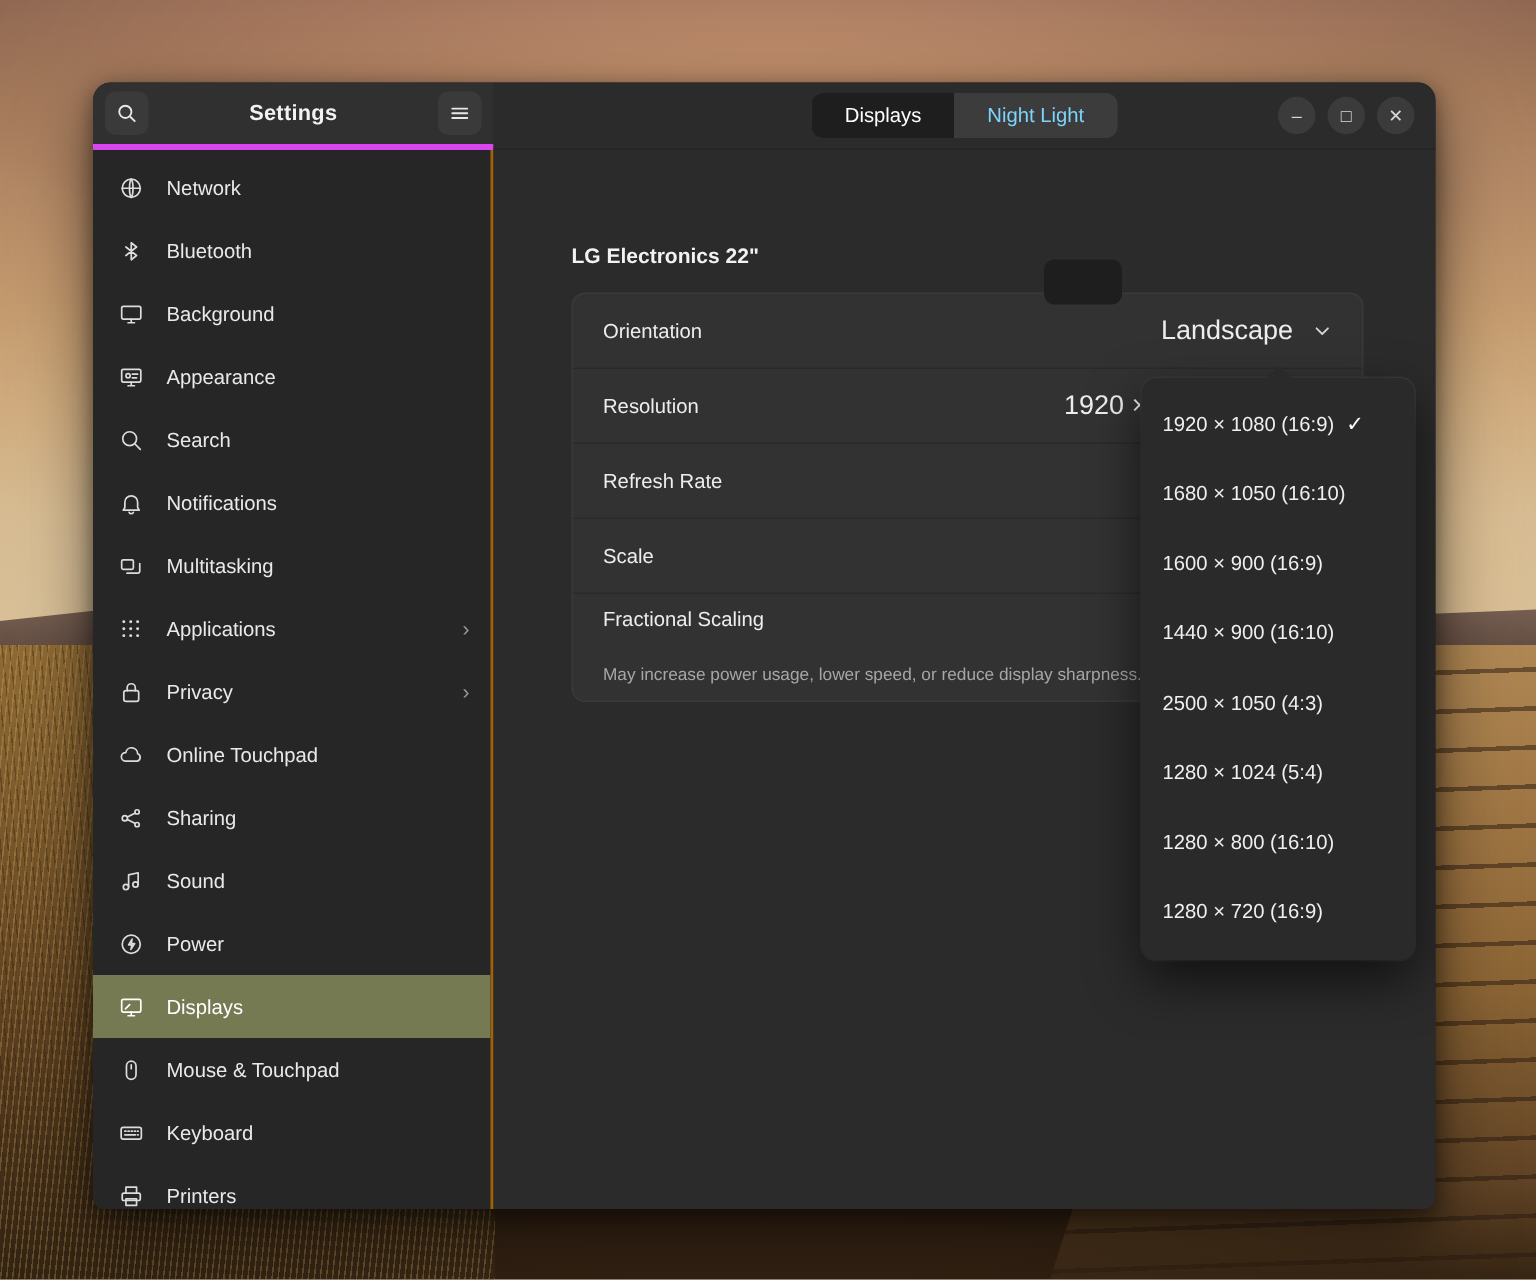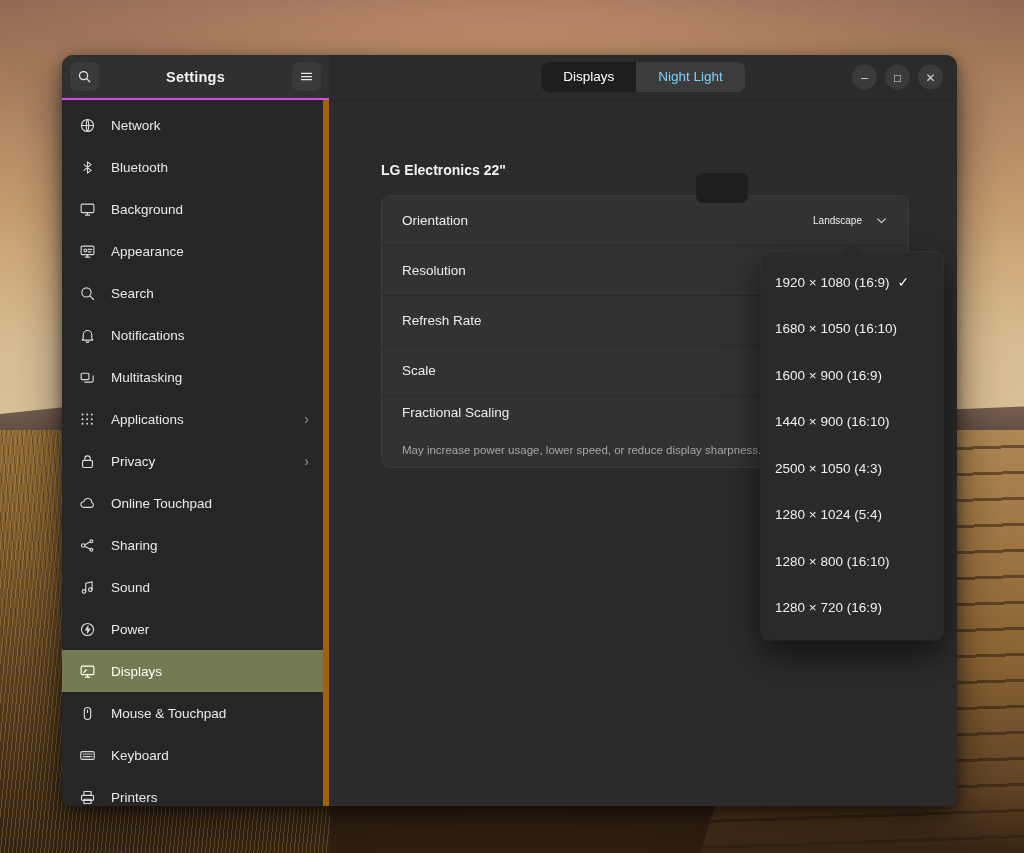--- a/index.html
+++ b/index.html
@@ -92,21 +92,21 @@
     flex: 0 0 auto;
     background: #2b2b2b;
   }
   .titlebar-left {
     width: 267px;
     background: #303030;
     display: flex;
     align-items: center;
     padding: 0 8px;
     gap: 6px;
-    border-bottom: 2px solid #d946ef;
+    border-bottom: 4px solid #d946ef;
   }
   .icon-btn {
     width: 29px; height: 29px;
     border-radius: 7px;
     background: #3a3a3a;
     display: flex; align-items: center; justify-content: center;
     color: #e8e8e8;
     flex: 0 0 auto;
   }
   .win-title {
@@ -165,21 +165,21 @@
   
   .win-body { flex: 1; display: flex; min-height: 0; }
 
   
   .sidebar {
     width: 267px;
     background: #262626;
     overflow: hidden;
     flex: 0 0 auto;
     padding-top: 4px;
-    border-right: 6px solid #a16207;
+    border-right: 2px solid #a16207;
   }
   .nav-item {
     height: 42px;
     display: flex;
     align-items: center;
     padding: 0 14px 0 17px;
     gap: 15px;
     color: #e9e9e9;
     font-size: 13.5px;
     border-radius: 0;
@@ -225,21 +225,21 @@
     font-size: 13.5px;
     gap: 20px;
   }
   .row:last-child { border-bottom: none; }
   .row-label { flex: 1; }
   .row-value {
     display: flex;
     align-items: center;
     gap: 13px;
     color: #ededed;
-    font-size: 10px;
+    font-size: 18px;
   }
   .chev-down { color: #d5d5d5; display: flex; }
   .row.stacked {
     flex-direction: column;
     align-items: flex-start;
     justify-content: center;
     padding-top: 9px; padding-bottom: 11px;
     min-height: 56px;
   }
   .row-sub {

